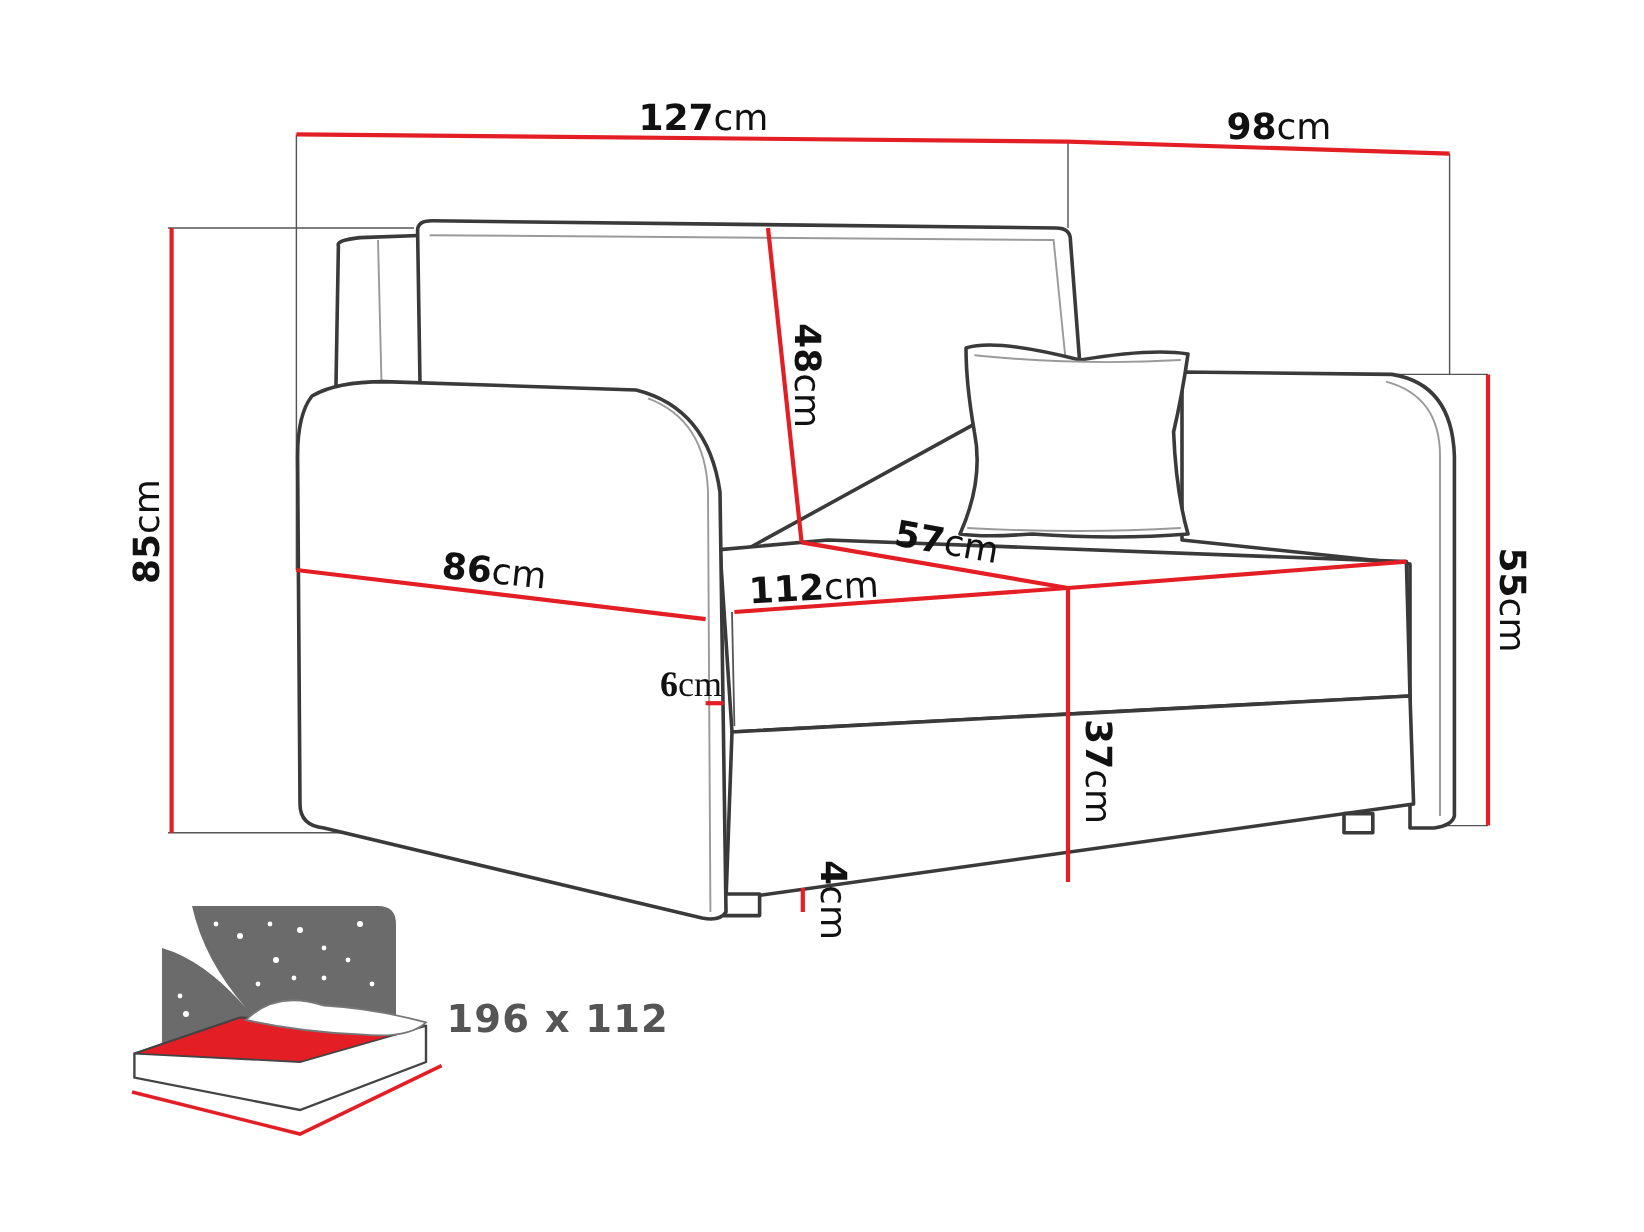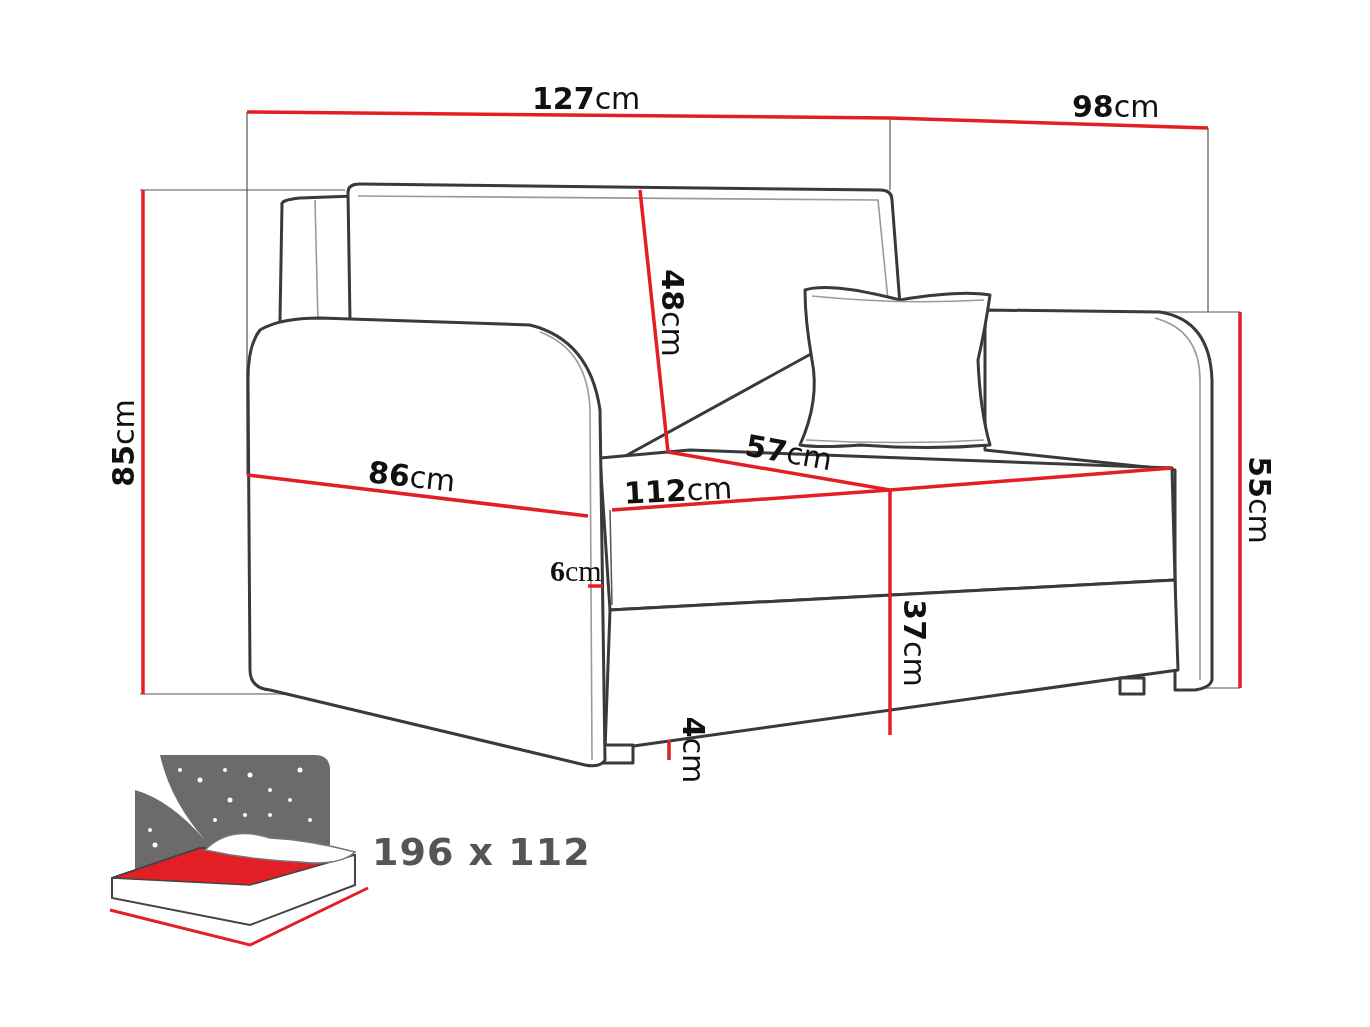--- a/index.html
+++ b/index.html
@@ -7,21 +7,21 @@
   #stage{position:absolute;left:0;top:0;width:1222px;height:1027px;}
   svg{position:absolute;left:0;top:0;}
   .outline{fill:#ffffff;stroke:#3a3a3a;stroke-width:3;stroke-linejoin:round;}
   .inner{fill:none;stroke:#9a9a9a;stroke-width:1.6;}
   .thin{fill:none;stroke:#555;stroke-width:1.5;}
   .ext{fill:none;stroke:#555;stroke-width:1.2;}
   .dim{fill:none;stroke:#e31e24;stroke-width:3.5;}
   .lbl{position:absolute;font-size:30px;color:#111;white-space:nowrap;line-height:1;}
   .lbl b{font-weight:bold;}
   .lbl span.u{font-weight:normal;}
-  .bedtext{position:absolute;left:372px;top:830px;font-size:38px;font-weight:bold;color:#555;letter-spacing:1px;white-space:nowrap;}
+  .bedtext{position:absolute;left:372px;top:830px;font-size:32px;font-weight:bold;color:#555;letter-spacing:1px;white-space:nowrap;}
 </style>
 </head>
 <body>
 
 <div id="stage">
 <svg width="1370" height="1027" viewBox="0 0 1370 1027">
 
   <g>
     <line class="ext" x1="247" y1="112" x2="247" y2="475"></line>
     <line class="ext" x1="890" y1="118" x2="890" y2="190"></line>
@@ -89,21 +89,21 @@
           <circle cx="215" cy="820" r="2"></circle>
     </g>
     <path d="M112 878 L200 848 L355 855 L355 885 L250 925 L112 898 Z" fill="#ffffff" stroke="#444" stroke-width="2"></path>
     <path d="M112 878 L200 848 L355 855 L250 885 Z" fill="#e31e24" stroke="#444" stroke-width="1.5"></path>
     <path d="M205 850 Q230 825 270 838 Q310 840 355 852 Q340 866 300 862 Q250 860 205 850 Z" fill="#ffffff" stroke="#777" stroke-width="1.5"></path>
     <path d="M110 910 L250 945 L368 888" fill="none" stroke="#e31e24" stroke-width="3"></path>
   </g>
 </svg>
 
 <div class="lbl" style="left:532px;top:84px;"><b>127</b><span class="u">cm</span></div>
-<div class="lbl" style="left:1072px;top:92px;"><b>98</b><span class="u">cm</span></div>
+<div class="lbl" style="left:1022px;top:92px;"><b>98</b><span class="u">cm</span></div>
 <div class="lbl" style="left:80px;top:428px;transform:rotate(-90deg);transform-origin:center;"><b>85</b><span class="u">cm</span></div>
 <div class="lbl" style="left:628px;top:298px;transform:rotate(90deg);transform-origin:center;"><b>48</b><span class="u">cm</span></div>
 <div class="lbl" style="left:368px;top:462px;transform:rotate(6deg);"><b>86</b><span class="u">cm</span></div>
 <div class="lbl" style="left:745px;top:438px;transform:rotate(10deg);"><b>57</b><span class="u">cm</span></div>
 <div class="lbl" style="left:624px;top:476px;transform:rotate(-3deg);"><b>112</b><span class="u">cm</span></div>
 <div class="lbl" style="left:550px;top:556px;font-family:Liberation Serif, serif;"><b>6</b><span class="u">cm</span></div>
 <div class="lbl" style="left:870px;top:628px;transform:rotate(90deg);transform-origin:center;"><b>37</b><span class="u">cm</span></div>
 <div class="lbl" style="left:660px;top:735px;transform:rotate(90deg);transform-origin:center;"><b>4</b><span class="u">cm</span></div>
 <div class="lbl" style="left:1215px;top:485px;transform:rotate(90deg);transform-origin:center;"><b>55</b><span class="u">cm</span></div>
 

